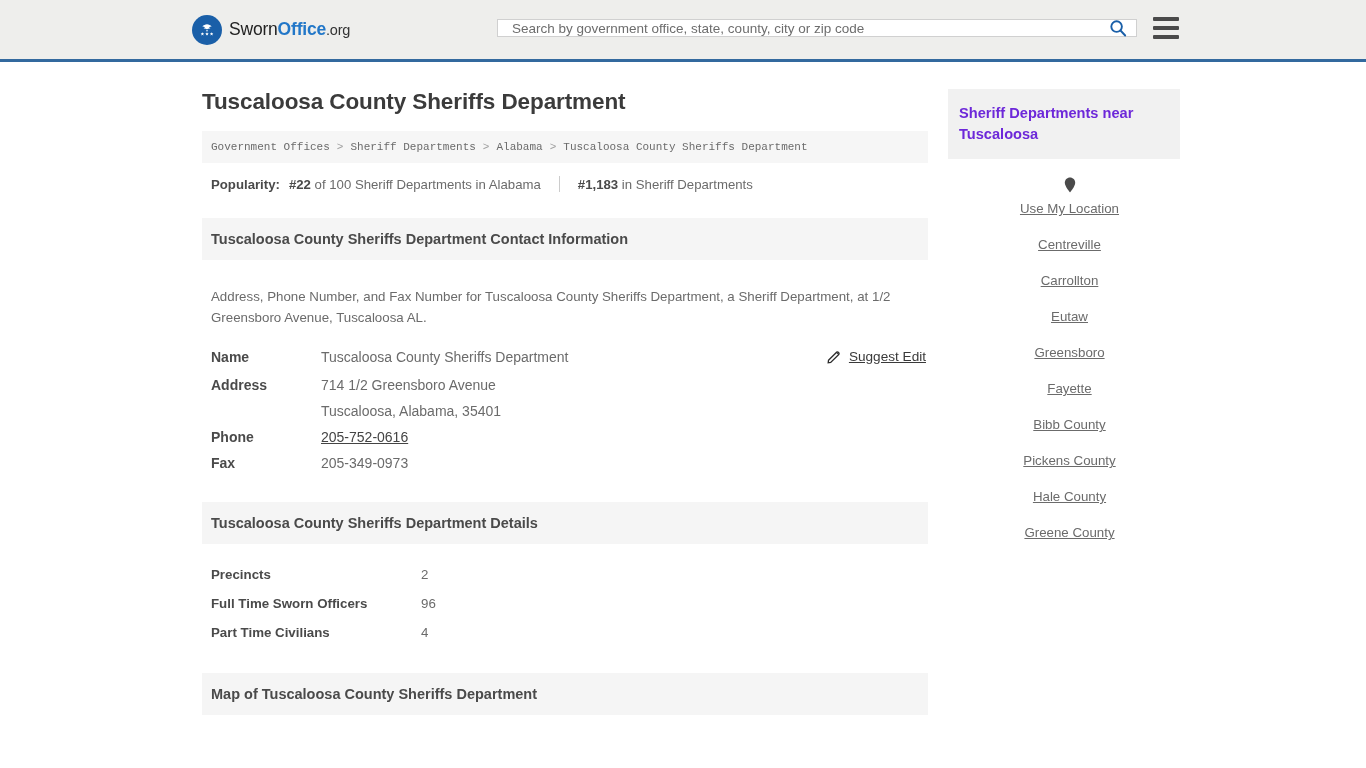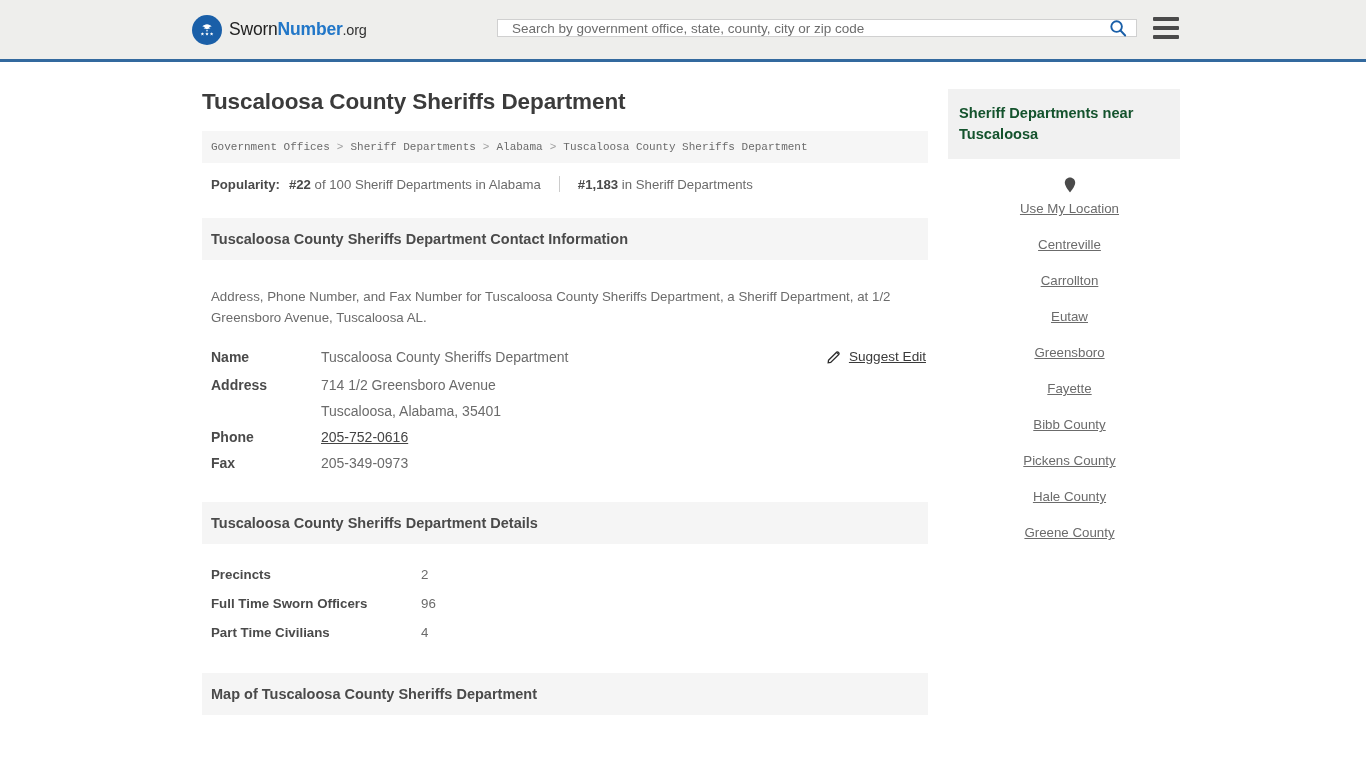--- a/index.html
+++ b/index.html
@@ -218,21 +218,21 @@
     color: #4a4a4a;
   }
 
   
   .side-col { margin-top: 27px; }
   .side-head {
     background: #f1f1f1;
     padding: 14px 11px;
     font-size: 14.6px;
     font-weight: bold;
-    color: #14532d;
+    color: #6d28d9;
     line-height: 1.45;
   }
   .side-links { padding: 18px 0 0 11px; }
   .side-link-row {
     display: flex;
     align-items: center;
     gap: 8px;
     margin-bottom: 21px;
     flex-direction: column;
   }
@@ -252,21 +252,21 @@
       <svg width="22" height="22" viewBox="0 0 22 22" aria-hidden="true">
         <path d="M11 5.2 C9.2 5.2 7.6 6.2 6.3 7.4 C7.4 7.3 8.3 7.6 9.0 8.2 L7.6 9.6 C8.6 9.3 9.8 9.5 11 10.3 C12.2 9.5 13.4 9.3 14.4 9.6 L13.0 8.2 C13.7 7.6 14.6 7.3 15.7 7.4 C14.4 6.2 12.8 5.2 11 5.2 Z" fill="#ffffff"></path>
         <path d="M11 10.6 L12 12.3 L10 12.3 Z" fill="#ffffff"></path>
         <g fill="#ffffff">
           <polygon points="6.4,13.2 6.9,14.3 8.1,14.4 7.2,15.2 7.5,16.4 6.4,15.8 5.3,16.4 5.6,15.2 4.7,14.4 5.9,14.3"></polygon>
           <polygon points="11,13.2 11.5,14.3 12.7,14.4 11.8,15.2 12.1,16.4 11,15.8 9.9,16.4 10.2,15.2 9.3,14.4 10.5,14.3"></polygon>
           <polygon points="15.6,13.2 16.1,14.3 17.3,14.4 16.4,15.2 16.7,16.4 15.6,15.8 14.5,16.4 14.8,15.2 13.9,14.4 15.1,14.3"></polygon>
         </g>
       </svg>
     </span>
-    <span class="logo-text"><span class="t1">Sworn</span><span class="t2">Number</span><span class="t3">.org</span></span>
+    <span class="logo-text"><span class="t1">Sworn</span><span class="t2">Office</span><span class="t3">.org</span></span>
   </a>
 
   <div class="search-area">
     <div class="search-box">
       <input type="text" placeholder="Search by government office, state, county, city or zip code" style="">
       <button class="search-icon-btn">
         <svg width="18" height="18" viewBox="0 0 18 18" aria-hidden="true">
           <circle cx="7.6" cy="7.6" r="5.3" fill="none" stroke="#1a5fa8" stroke-width="1.9"></circle>
           <line x1="11.5" y1="11.5" x2="16.2" y2="16.5" stroke="#1a5fa8" stroke-width="1.9" stroke-linecap="round"></line>
         </svg>

